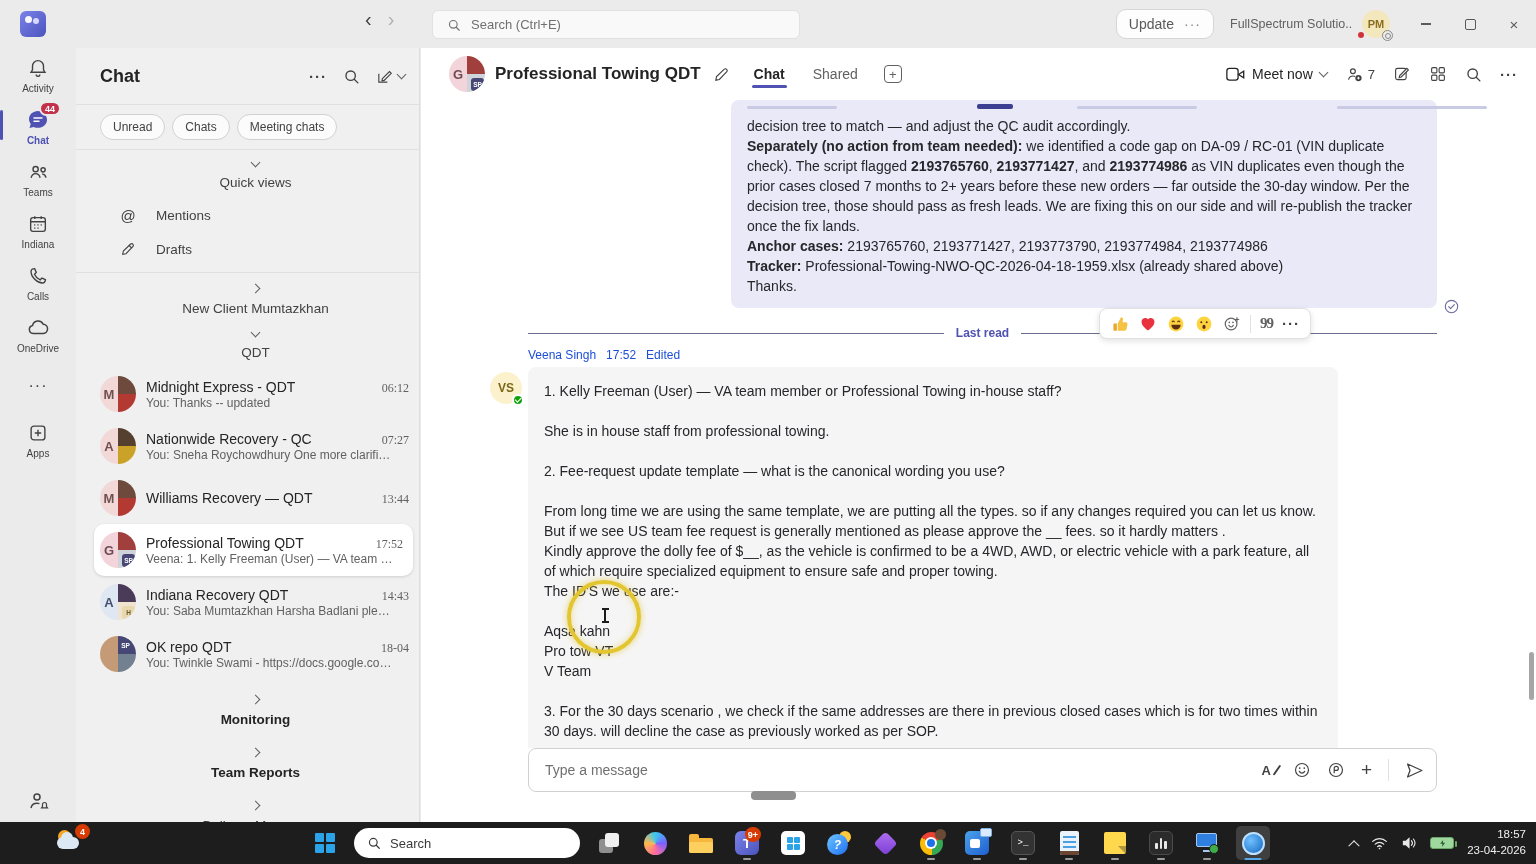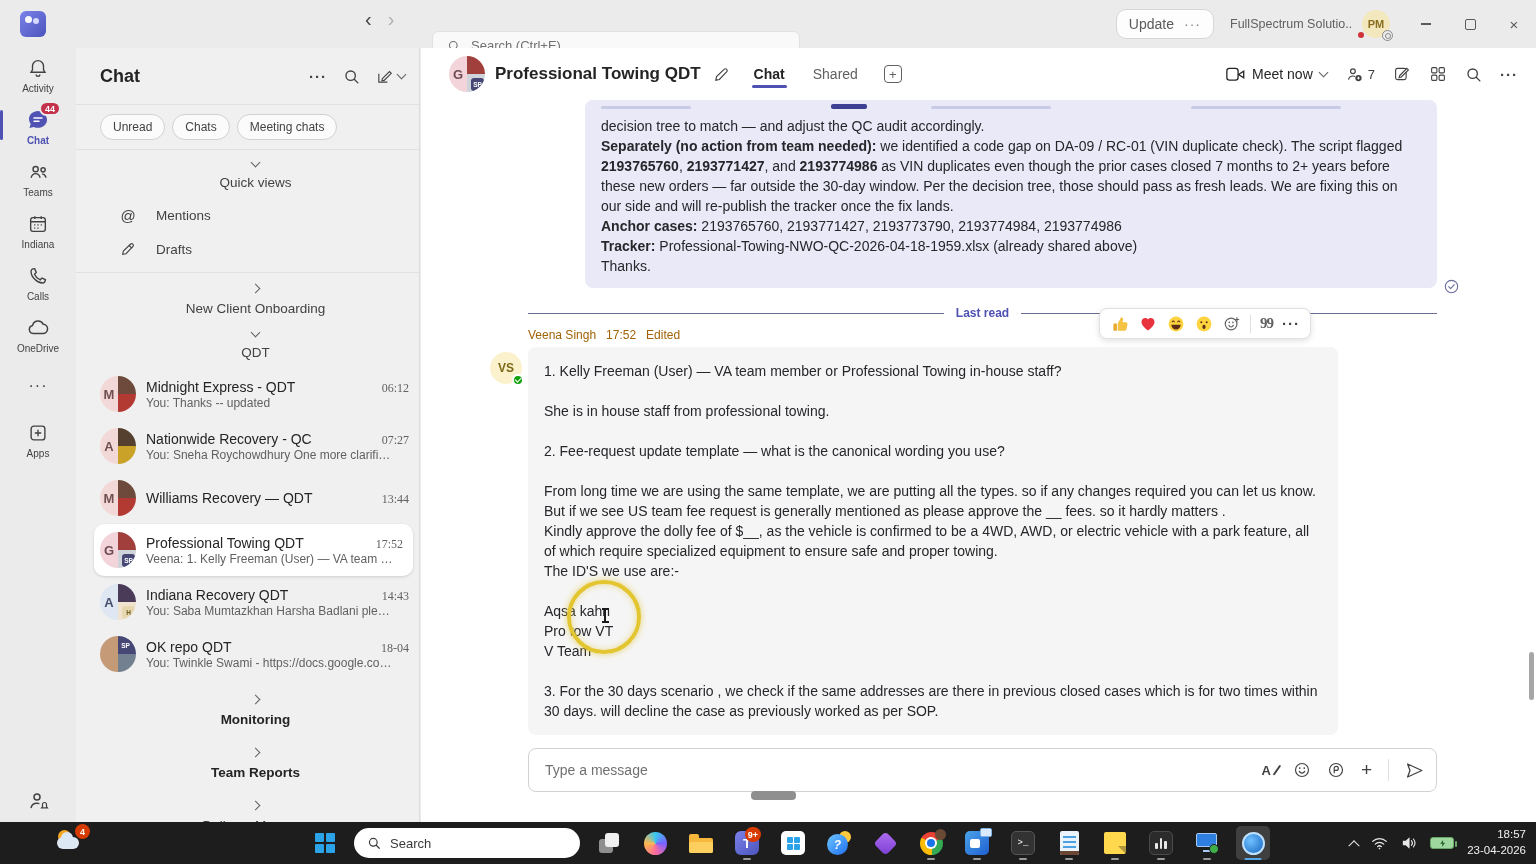--- a/index.html
+++ b/index.html
@@ -8,21 +8,21 @@
 
   
   .titlebar { position:absolute; top:0; left:0; right:0; height:48px; background:#ebebeb; }
   .tb-logo { position:absolute; left:20px; top:11px; width:26px; height:26px; }
   .tb-logo .tlg { width:26px; height:26px; border-radius:6px; background:linear-gradient(135deg,#7b83eb,#4b53bc); position:relative; }
   .tb-logo .tlg:before { content:""; position:absolute; left:5px; top:5px; width:7px; height:7px; border-radius:50%; background:#fff; opacity:.95; }
   .tb-logo .tlg:after { content:""; position:absolute; left:13px; top:7px; width:6px; height:6px; border-radius:50%; background:#d5d9ff; }
   .tb-nav { position:absolute; left:365px; top:8px; display:flex; gap:16px; color:#424242; font-size:20px; }
   .tb-nav span { cursor:default; }
   .tb-nav .disabled { color:#b0b0b0; }
-  .tb-search { position:absolute; left:432px; top:10px; width:368px; height:29px; background:#f9f9f9; border:1px solid #e1e1e1; border-radius:6px; display:flex; align-items:center; padding:0 14px; gap:10px; color:#707070; font-size:13px;margin-top:21px; }
+  .tb-search { position:absolute; left:432px; top:10px; width:368px; height:29px; background:#f9f9f9; border:1px solid #e1e1e1; border-radius:6px; display:flex; align-items:center; padding:0 14px; gap:10px; color:#707070; font-size:13px; }
   .tb-right { position:absolute; right:0; top:0; height:48px; display:flex; align-items:center; }
   .update-btn { display:flex; align-items:center; gap:10px; background:#fdfdfd; border:1px solid #d6d6d6; border-radius:10px; height:30px; padding:12px 12px; font-size:14px; color:#5a5a5a; margin-right:16px; }
   .upd-dots { color:#8a8a8a; letter-spacing:1px; }
   .org { font-size:12.5px; color:#616161; max-width:122px; white-space:nowrap; overflow:hidden; margin-right:10px; }
   .pm-avatar { position:relative; width:28px; height:28px; border-radius:50%; background:#f3e7bd; color:#8a6d1f; font-size:11px; font-weight:bold; display:flex; align-items:center; justify-content:center; margin-right:14px; }
   .pm-avatar .dot { position:absolute; left:-4px; bottom:0; width:6px; height:6px; border-radius:50%; background:#d13438; }
   .pm-status { position:absolute; right:-3px; bottom:-3px; width:11px; height:11px; border-radius:50%; background:#ebebeb; border:1.5px solid #8a8a8a; }
   .pm-status:before { content:""; position:absolute; left:2px; top:2px; width:4px; height:4px; border-radius:50%; border:1px solid #8a8a8a; }
   .win-controls { display:flex; }
   .win-controls span { width:44px; height:48px; display:flex; align-items:center; justify-content:center; color:#5a5a5a; font-size:15px; }
@@ -86,35 +86,35 @@
   .ch-tab.active:after { content:""; position:absolute; left:0; right:0; bottom:8px; height:3px; border-radius:2px; background:#4f52b2; }
   .ch-addtab { width:18px; height:18px; border:1.4px solid #616161; border-radius:4px; color:#616161; font-size:13px; display:flex; align-items:center; justify-content:center; }
   .ch-right { display:flex; align-items:center; gap:18px; color:#424242; }
   .meetnow { display:flex; align-items:center; gap:7px; font-size:14px; color:#242424; }
   .ppl7 { display:flex; align-items:center; gap:4px; font-size:13px; color:#424242; }
   .hicon { display:flex; align-items:center; justify-content:center; }
   .dots { font-size:15px; font-weight:bold; color:#424242; letter-spacing:1px; }
 
   
   .messages { position:absolute; top:52px; left:0; right:0; height:648px; overflow:hidden; }
-  .sent-wrap { position:relative; width:852px; margin:0 99px 0 auto; }
+  .sent-wrap { position:relative; width:706px; margin:0 99px 0 auto; }
   .bubble-sent { background:#e9e9f7; border-radius:8px; padding:6px 16px 12px; color:#26262b; font-size:14px; line-height:20px; }
   .cutline { position:relative; height:10px; }
   .cutline i { position:absolute; border-radius:2px; }
   .cl-dash { left:230px; top:-2px; width:36px; height:5px; background:#3c3f92; }
   .cl-f1 { left:0; top:0; width:90px; height:3px; background:#c9cbe4; }
   .cl-f2 { left:330px; top:0; width:120px; height:3px; background:#c9cbe4; }
   .cl-f3 { left:590px; top:0; width:150px; height:3px; background:#c9cbe4; }
   .bubble-sent strong { font-weight:bold; }
   .receipt { position:absolute; right:-22px; bottom:-6px; }
   .lastread { display:flex; align-items:center; gap:12px; margin:18px 99px 8px 107px; }
   .lastread .line { flex:1; height:1px; background:#6b6d8f; }
   .lastread .lr-label { font-size:12px; font-weight:bold; color:#4f52b2; }
   .recv-wrap { position:relative; margin-left:69px; margin-top:2px; }
-  .recv-head { margin-left:38px; font-size:12px; color:#a16207; display:flex; gap:10px; margin-bottom:5px; }
+  .recv-head { margin-left:38px; font-size:12px; color:#1d4ed8; display:flex; gap:10px; margin-bottom:5px; }
   .vs-avatar { position:absolute; left:0; top:24px; width:32px; height:32px; border-radius:50%; background:#fbf2cd; color:#7c6716; font-size:12px; font-weight:bold; display:flex; align-items:center; justify-content:center; }
   .vs-status { position:absolute; right:-2px; bottom:-2px; width:12px; height:12px; border-radius:50%; background:#13a10e; border:2px solid #fff; display:flex; align-items:center; justify-content:center; }
   .vs-status:after { content:""; width:5px; height:2.5px; border-left:1.5px solid #fff; border-bottom:1.5px solid #fff; transform:rotate(-45deg) translate(0.5px,-0.5px); }
   .bubble-recv { margin-left:38px; width:810px; background:#f5f5f5; border-radius:8px; padding:14px 16px; color:#26262b; font-size:14px; line-height:20px; }
   .para { margin-bottom:20px; }
   .reactions { position:absolute; left:678px; top:208px; height:31px; background:#fff; border:1px solid #e1e1e1; border-radius:8px; box-shadow:0 2px 6px rgba(0,0,0,.12); display:flex; align-items:center; gap:9px; padding:0 10px; }
   .rx { width:19px; height:19px; display:flex; align-items:center; justify-content:center; }
   .rx-div { width:1px; height:18px; background:#e1e1e1; }
   .rx-quote { font-family:"Liberation Serif", serif; font-weight:bold; font-size:15px; color:#616161; letter-spacing:-1px; }
   .hl-circle { position:absolute; left:146px; top:480px; width:74px; height:74px; border-radius:50%; border:4px solid #e2c52f; box-shadow:0 0 6px rgba(226,197,47,.7), inset 0 0 6px rgba(226,197,47,.5); }
@@ -358,21 +358,21 @@
         <svg width="16" height="16" viewBox="0 0 24 24" fill="none" stroke="#424242" stroke-width="1.6">
             <path d="M13 6l5 5M4 20l1-5L16 4.5c.8-.8 2.2-.8 3 0l.5.5c.8.8.8 2.2 0 3L9 19z"></path>
           </svg>
       </span>
       <span>Drafts</span>
     </div>
     <div class="sb-divider" style="margin-top:6px;"></div>
 
     <div class="sb-section" style="margin-top:4px;">
       <i class="chev right"></i>
-      <span>New Client Onboarding</span>
+      <span>New Client Mumtazkhan</span>
     </div>
 
     <div class="sb-section">
       <i class="chev down"></i>
       <span>QDT</span>
     </div>
 
     <div class="chat-item">
       <div class="cavatar av1">
           <span class="qL">M</span>

